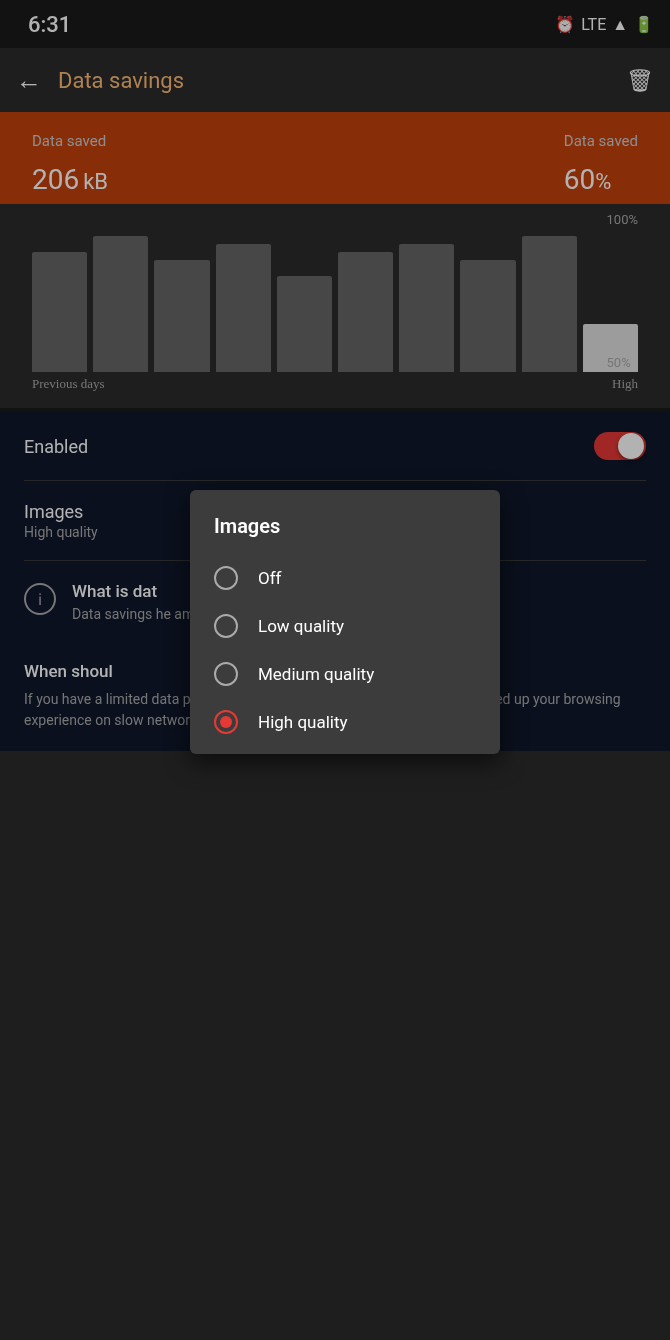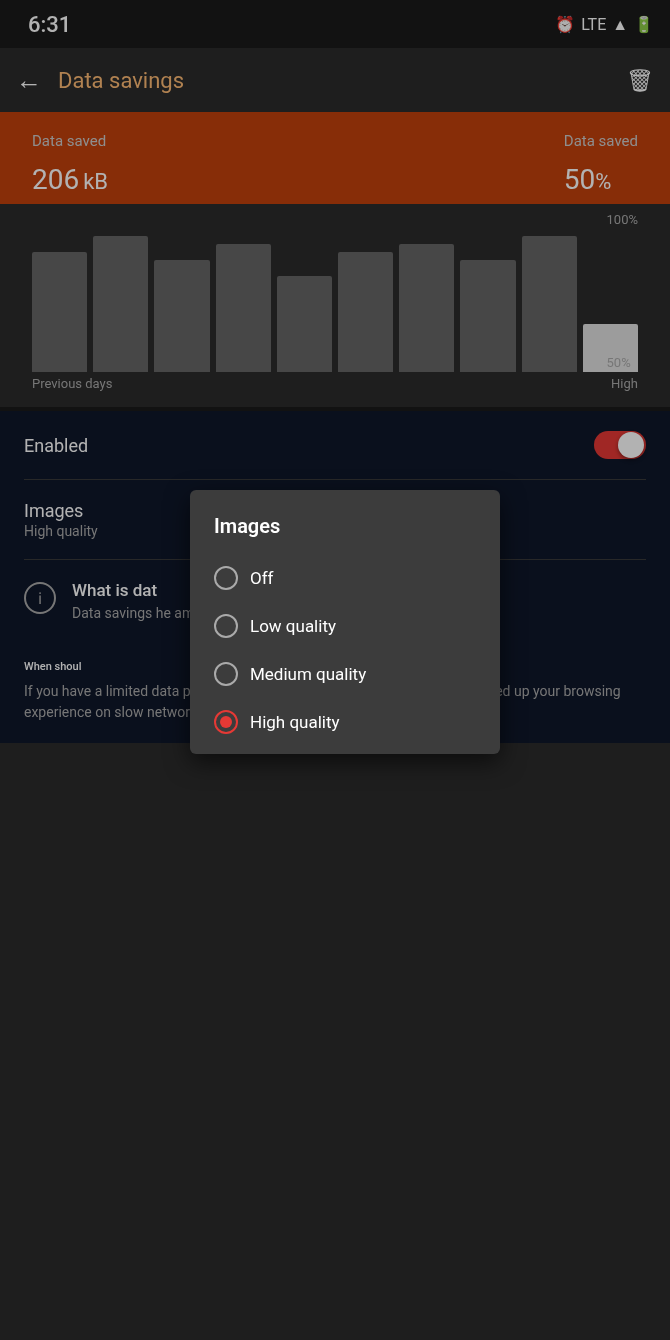--- a/index.html
+++ b/index.html
@@ -132,20 +132,21 @@
       padding-bottom: 2px;
     }
     .y-label {
       font-size: 13px;
       color: #aaa;
     }
     .chart-x-labels {
       display: flex;
       justify-content: space-between;
       padding: 4px 0 8px 0;
+      font-family: Liberation Serif, serif;
     }
     .x-label {
       font-size: 13px;
       color: #aaa;
     }
 
     
     .divider {
       height: 4px;
       background: #1a1a1a;
@@ -233,21 +234,21 @@
     .info-text p {
       font-size: 14px;
       color: #aaa;
       line-height: 1.4;
     }
 
     .when-section {
       padding: 16px 24px 20px 24px;
     }
     .when-section h3 {
-      font-size: 11px;
+      font-size: 17px;
       font-weight: 500;
       color: #fff;
       margin-bottom: 8px;
     }
     .when-section p {
       font-size: 14px;
       color: #aaa;
       line-height: 1.5;
     }
 
@@ -277,21 +278,21 @@
     .dialog-title {
       font-size: 20px;
       font-weight: 600;
       color: #fff;
       padding: 0 24px 16px 24px;
     }
     .radio-option {
       display: flex;
       align-items: center;
       padding: 12px 24px;
-      gap: 12px;
+      gap: 20px;
       cursor: pointer;
     }
     .radio-circle {
       width: 24px;
       height: 24px;
       border-radius: 50%;
       border: 2px solid #aaa;
       flex-shrink: 0;
       display: flex;
       align-items: center;
@@ -333,21 +334,21 @@
 <div class="data-saved-section">
   <div class="data-saved-item">
     <span class="data-saved-label">Data saved</span>
     <span class="data-saved-value">
       <span>206</span><span style="font-size:22px;margin-left:4px;">kB</span>
     </span>
   </div>
   <div class="data-saved-item">
     <span class="data-saved-label">Data saved</span>
     <span class="data-saved-value">
-      <span>50</span><span style="font-size:22px;">%</span>
+      <span>60</span><span style="font-size:22px;">%</span>
     </span>
   </div>
 </div>
 
 <div class="chart-container">
   <div class="chart-area">
     <div class="chart-bars" id="chart-bars">
         <div class="bar" style="height: 75%;"></div>
         <div class="bar" style="height: 85%;"></div>
         <div class="bar" style="height: 70%;"></div>

